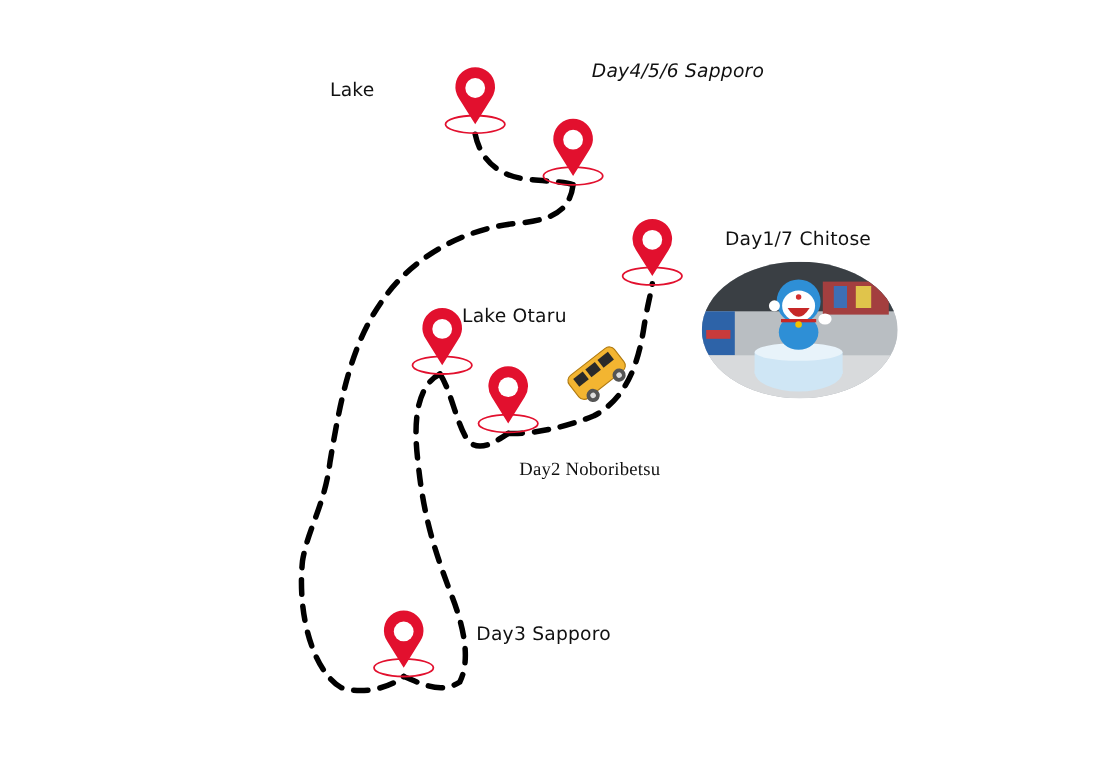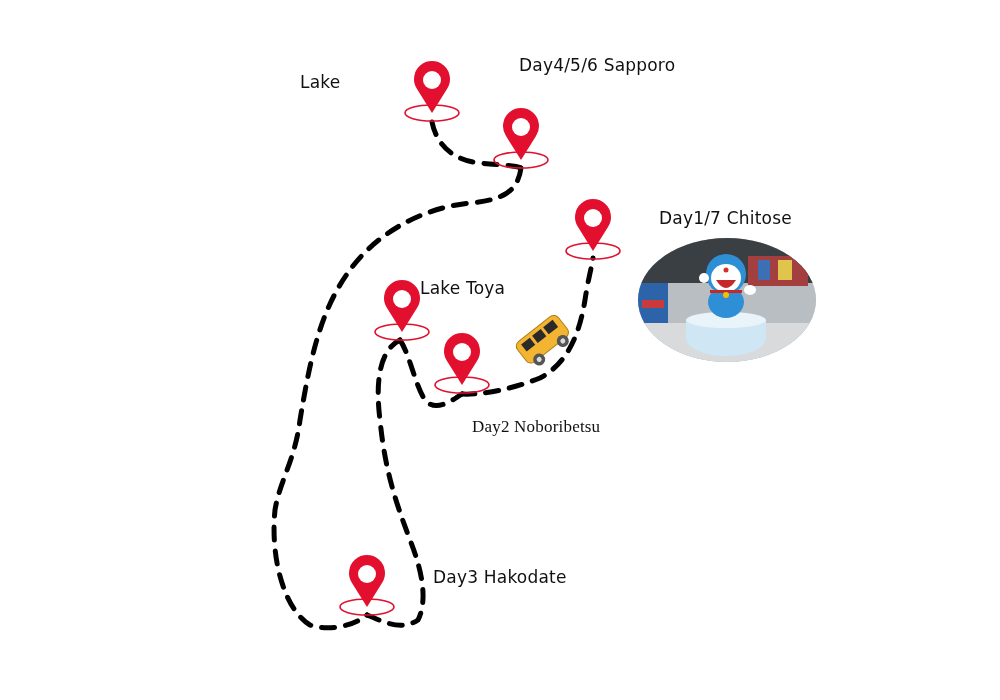--- a/index.html
+++ b/index.html
@@ -86,17 +86,17 @@
     <path d="M78,42 Q88,58 98,42 Z" fill="#c62828"></path>
     <circle cx="88" cy="32" r="2.5" fill="#d32f2f"></circle>
     <rect x="72" y="52" width="32" height="3" fill="#c62828"></rect>
     <circle cx="88" cy="57" r="3" fill="#f2c200"></circle>
     <ellipse cx="112" cy="52" rx="6" ry="5" fill="#ffffff"></ellipse>
     <ellipse cx="66" cy="40" rx="5" ry="5" fill="#ffffff"></ellipse>
   </svg>
 </div>
 
 <div class="label" style="left:300px; top:72px;">Lake</div>
-<div class="label" style="left:519px; top:55px;">Day4/5/6 Sapporo</div>
+<div class="label" style="left:538px; top:55px;font-style:italic;">Day4/5/6 Sapporo</div>
 <div class="label" style="left:617px; top:208px;margin-left:42px;">Day1/7 Chitose</div>
-<div class="label" style="left:420px; top:278px;">Lake Toya</div>
+<div class="label" style="left:420px; top:278px;">Lake Otaru</div>
 <div class="label" style="left:472px; top:417px;font-family:Liberation Serif, serif;">Day2 Noboribetsu</div>
-<div class="label" style="left:433px; top:567px;">Day3 Hakodate</div>
+<div class="label" style="left:433px; top:567px;">Day3 Sapporo</div>
 
 </body></html>

